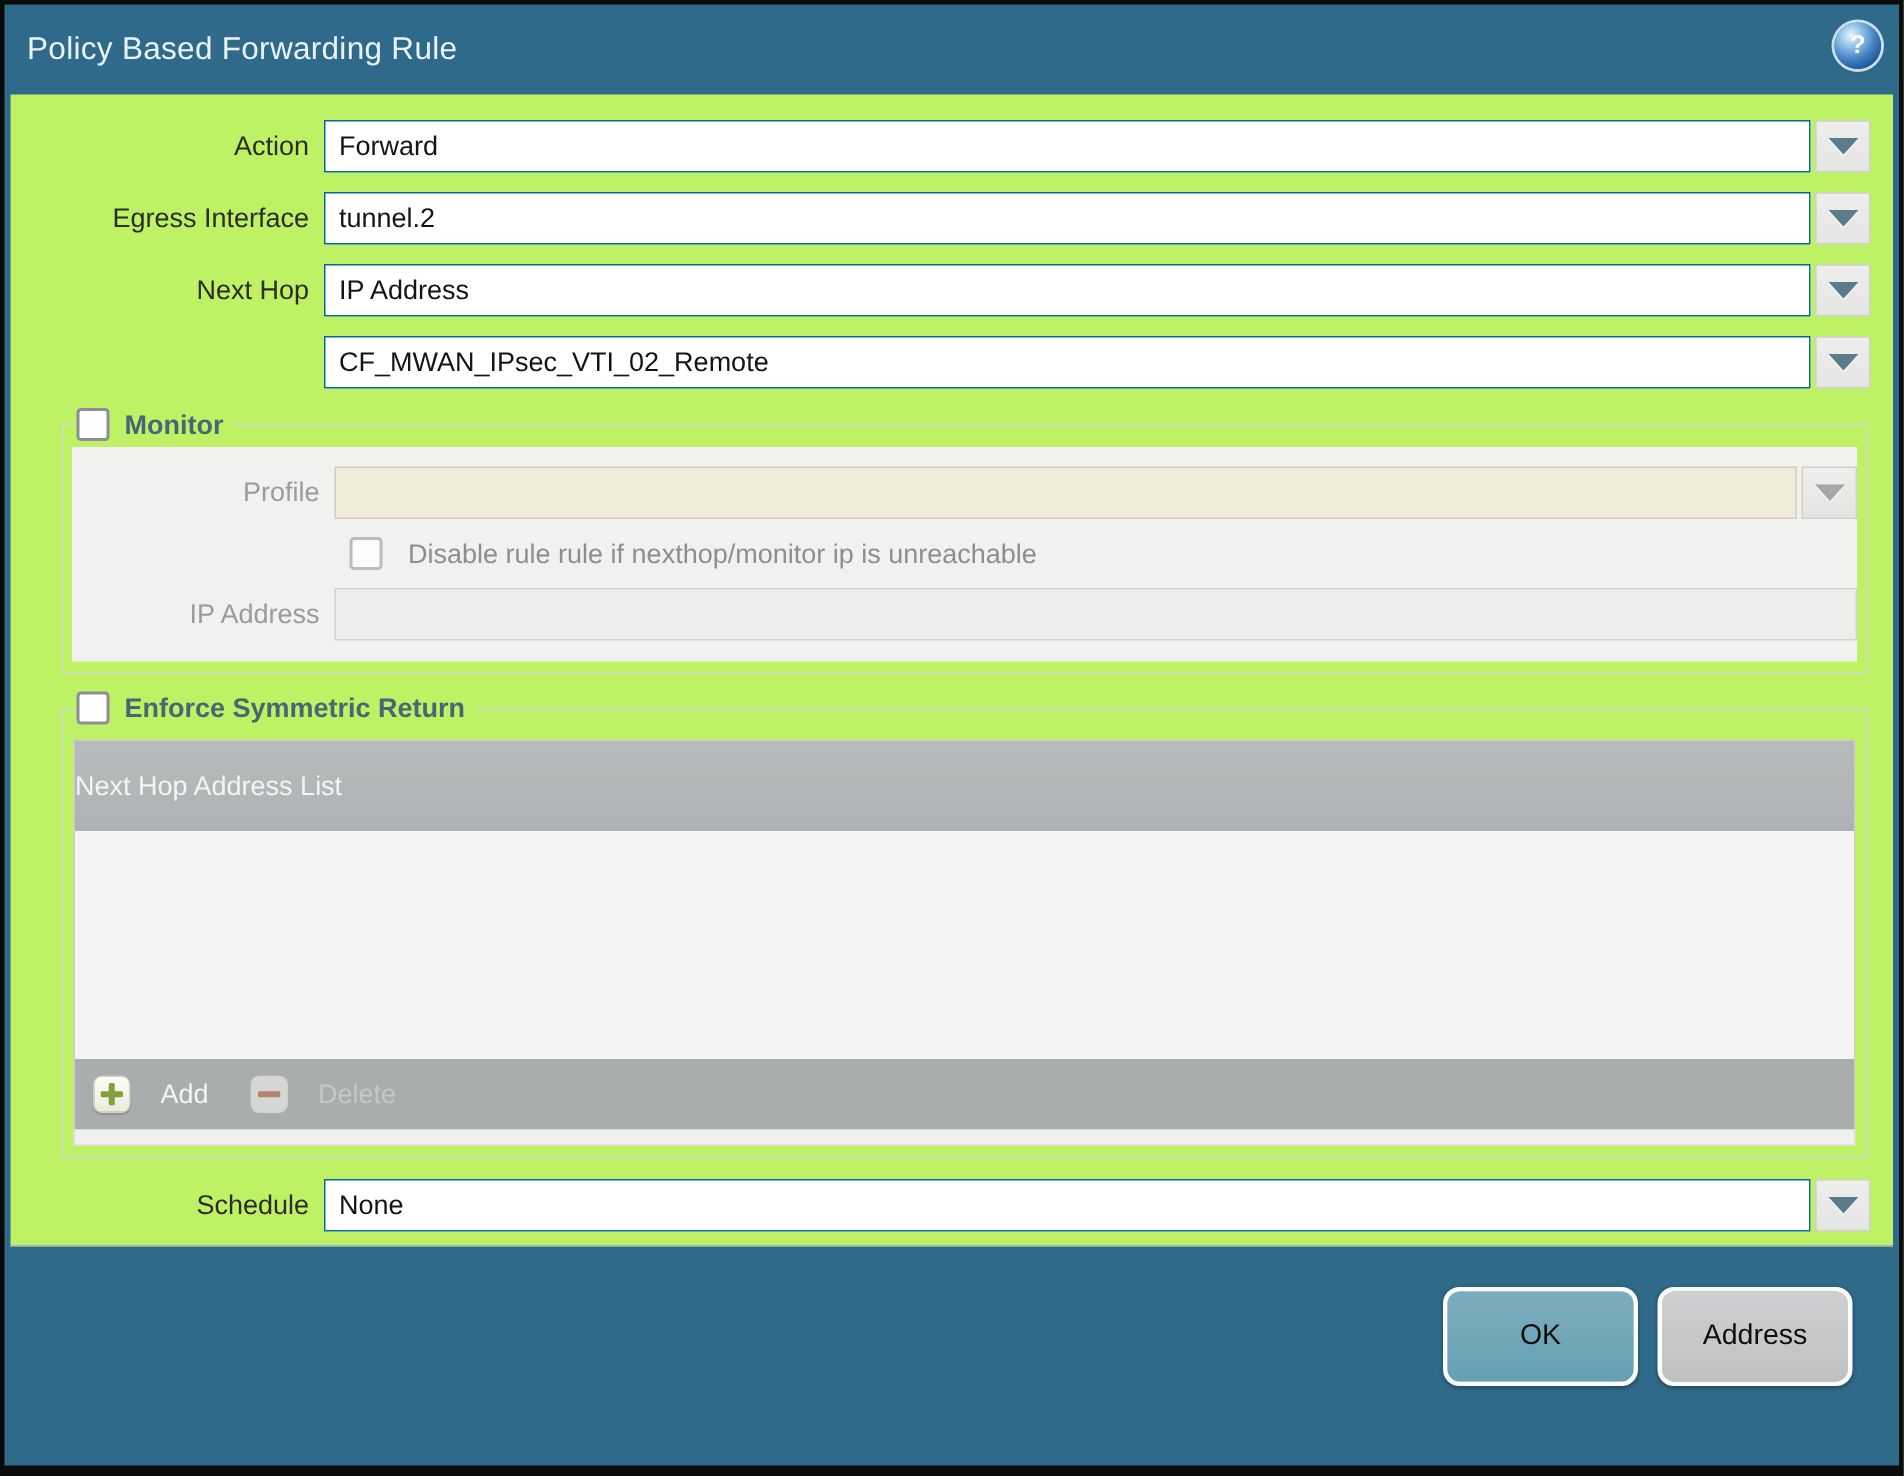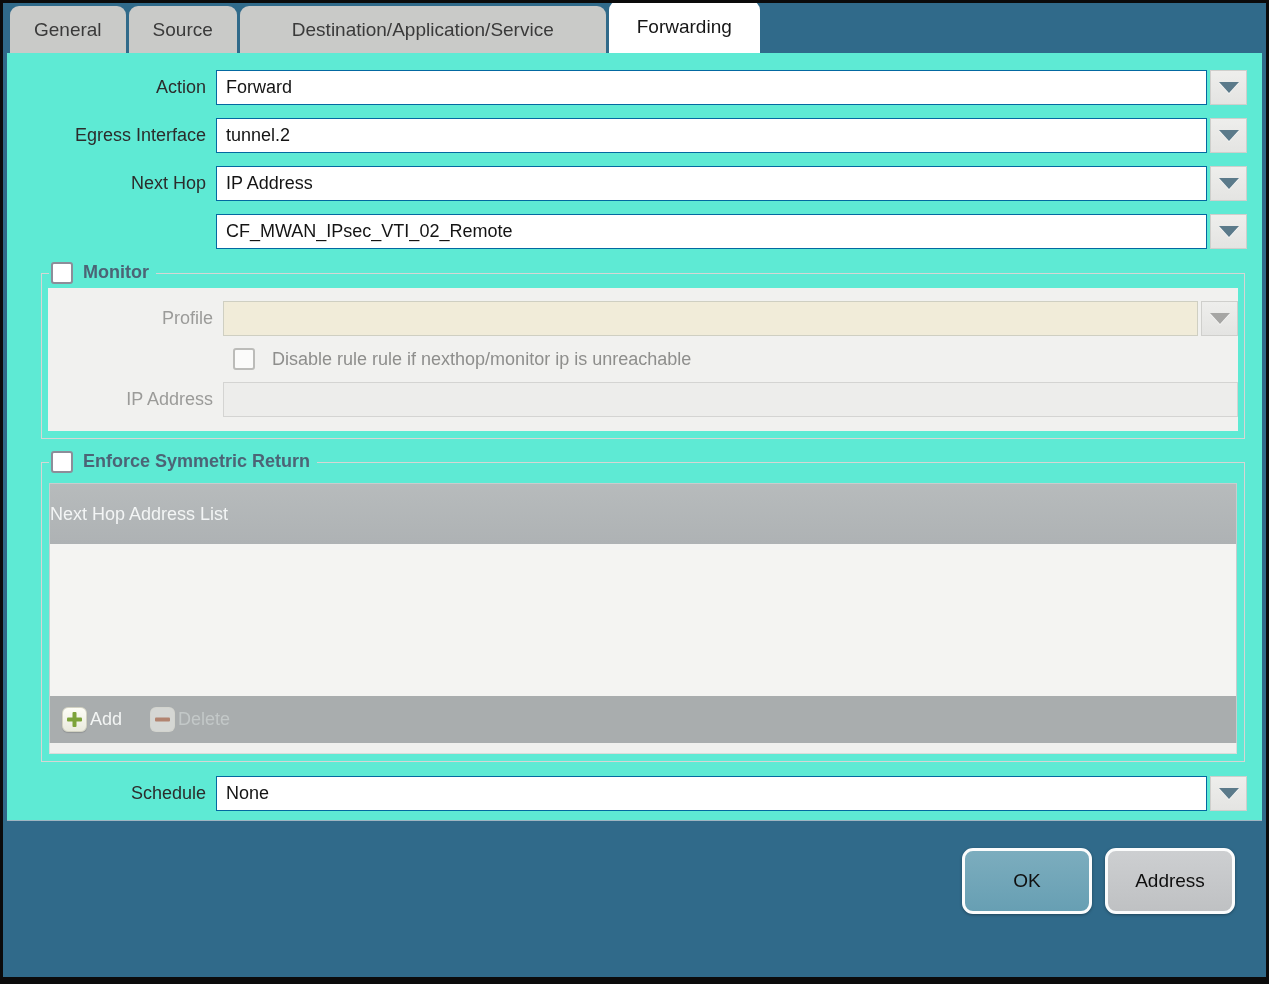--- a/index.html
+++ b/index.html
@@ -32,21 +32,21 @@
     padding:0 24px; height:47px; display:flex; align-items:center;
     border-radius:9px 9px 0 0; cursor:pointer; white-space:nowrap;
   }
   .tab--wide{ padding:0 52px; }
   .tab--active{
     background:#ffffff; color:#161616; height:52px; padding:0 28px;
   }
 
   
   .content{
-    background:#5eead4; margin:0 4px; height:768px;
+    background:#bef264; margin:0 4px; height:768px;
     padding:17px 15px 0 14px; overflow:hidden;
     border-bottom:1px solid #9fb6c2;
   }
 
   .form-row{ display:flex; align-items:center; margin-bottom:13px; }
   .form-label{
     flex:none; width:195px; text-align:right; padding-right:10px;
     font-size:18px; color:#2c2c2c;
   }
   .form-label--disabled{ color:#9b9b99; }
@@ -69,21 +69,21 @@
     filter: drop-shadow(0 1px 0 rgba(255,255,255,.7));
   }
   .dd-btn--disabled{ cursor:default; }
   .dd-btn--disabled .dd-tri{ border-top-color:#a6a6a4; }
 
   
   fieldset{
     border:1px solid #d6d6d4; margin:2px 2px 12px 20px; padding:4px 6px 7px 6px;
   }
   legend{
-    display:flex; gap:10px;
+    display:flex; align-items:center; gap:10px;
     font-size:18px; font-weight:bold; color:#4c6476;
     padding:0 7px 0 2px; margin-left:1px;
   }
   .checkbox{
     width:22px; height:22px; background:#ffffff;
     border:2px solid #8d8d99; border-radius:3px; cursor:pointer; flex:none;
   }
   .checkbox--inline{ border:2px solid #bcbcb9; background:#fbfbfa; cursor:default; }
 
   .panel{ background:#f1f1ef; padding:13px 0 14px 0; }
@@ -102,21 +102,21 @@
   .grid-header{
     height:60px; background:linear-gradient(#b7bbbc,#aeb2b4);
     display:flex; align-items:center; padding-left:0;
     color:#f3f5f5; font-size:18px;
   }
   .grid-body{ height:152px; background:#f4f4f2; }
   .grid-footer{
     height:47px; background:#a9adae; display:flex; align-items:center;
     gap:28px; padding-left:12px;
   }
-  .tool-btn{ display:flex; align-items:center; gap:3px; cursor:pointer; }
+  .tool-btn{ display:flex; align-items:center; gap:20px; cursor:pointer; }
   .tool-btn--disabled{ cursor:default; }
   .tool-icon{
     width:25px; height:25px; border-radius:6px; display:flex;
     align-items:center; justify-content:center; flex:none;
     background:linear-gradient(#fdfdf6,#eaeadd); border:1px solid #d2d2c2;
     box-shadow:0 1px 1px rgba(0,0,0,.15);
   }
   .tool-icon--muted{ background:rgba(250,250,244,.55); border-color:rgba(210,210,200,.5); box-shadow:none; }
   .tool-label{ font-size:18px; color:#f3f5f4; }
   .tool-label--disabled{ color:#c3c8c8; }
@@ -134,35 +134,27 @@
     box-shadow:0 1px 3px rgba(0,0,0,.35);
   }
   .btn-ok{ background:linear-gradient(#7cadbe,#679fb3); }
   .btn-cancel{ background:linear-gradient(#cdcfd1,#bfc1c3); }
 </style>
 </head>
 <body>
 
 <div class="screen">
 
-
-  <div class="tabs">
-    <div class="tab">
-      <span>General</span>
-    </div>
-    <div class="tab">
-      <span>Source</span>
-    </div>
-    <div class="tab tab--wide">
-      <span>Destination/Application/Service</span>
-    </div>
-    <div class="tab tab--active">
-      <span>Forwarding</span>
+  <div class="titlebar">
+    <div class="title">Policy Based Forwarding Rule</div>
+    <div class="help-btn">
+      <span>?</span>
     </div>
   </div>
+
 
   <div class="content">
 
     <div class="form-row">
       <div class="form-label">Action</div>
       <div class="input-wrap">
         <input class="text-input" type="text" value="Forward" style="">
         <div class="dd-btn">
           <div class="dd-tri"></div>
         </div>

